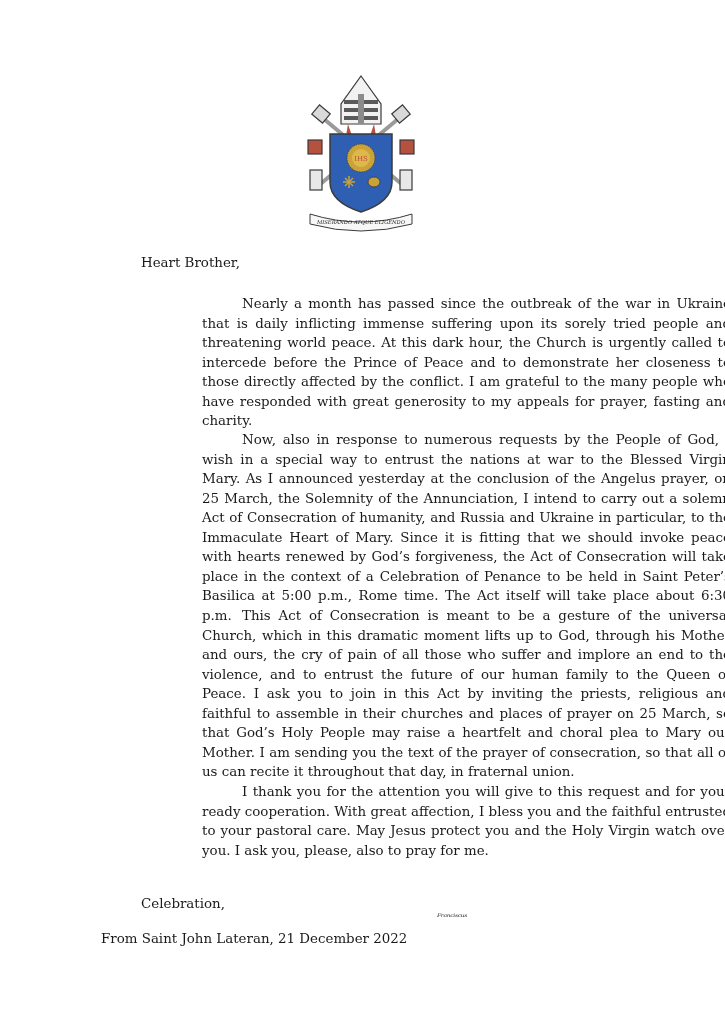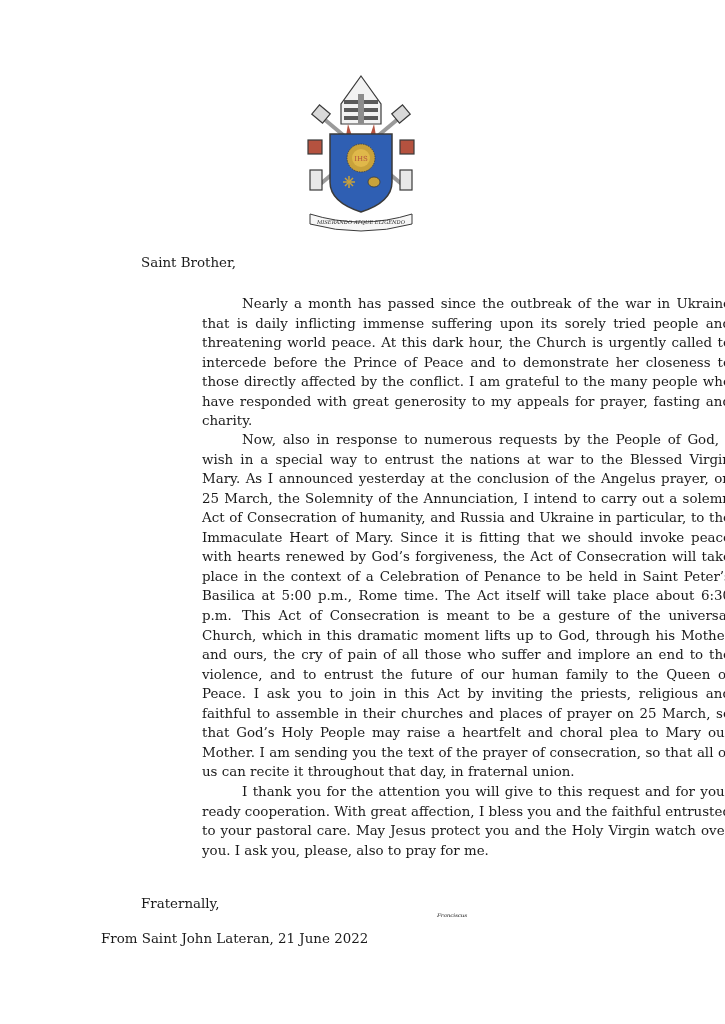--- a/index.html
+++ b/index.html
@@ -60,24 +60,24 @@
 
     <ellipse cx="68" cy="108" rx="6" ry="5" fill="#c9a23a" stroke="#3a3a3a" stroke-width="0.8"></ellipse>
 
     <g>
       <path d="M4 140 Q55 156 106 140 L106 150 Q55 164 4 150 Z" fill="#f7f7f7" stroke="#3a3a3a" stroke-width="1"></path>
       <text x="55" y="150" font-size="5.2" text-anchor="middle" fill="#222" font-family="DejaVu Serif, serif" font-style="italic">MISERANDO ATQUE ELIGENDO</text>
     </g>
   </svg>
 </div>
 
-<div class="salutation">Saint Brother,</div>
+<div class="salutation">Heart Brother,</div>
 
 <div class="letter">
   <p class="para p1">Nearly a month has passed since the outbreak of the war in Ukraine that is daily inflicting immense suffering upon its sorely tried people and threatening world peace.  At this dark hour, the Church is urgently called to intercede before the Prince of Peace and to demonstrate her closeness to those directly affected by the conflict.  I am grateful to the many people who have responded with great generosity to my appeals for prayer, fasting and charity.</p>
   <p class="para p2">Now, also in response to numerous requests by the People of God, I wish in a special way to entrust the nations at war to the Blessed Virgin Mary.  As I announced yesterday at the conclusion of the Angelus prayer, on 25 March, the Solemnity of the Annunciation, I intend to carry out a solemn Act of Consecration of humanity, and Russia and Ukraine in particular, to the Immaculate Heart of Mary.  Since it is fitting that we should invoke peace with hearts renewed by God’s forgiveness, the Act of Consecration will take place in the context of a Celebration of Penance to be held in Saint Peter’s Basilica at 5:00 p.m., Rome time.  The Act itself will take place about 6:30 p.m.</p>
   <p class="para p3">This Act of Consecration is meant to be a gesture of the universal Church, which in this dramatic moment lifts up to God, through his Mother and ours, the cry of pain of all those who suffer and implore an end to the violence, and to entrust the future of our human family to the Queen of Peace.  I ask you to join in this Act by inviting the priests, religious and faithful to assemble in their churches and places of prayer on 25 March, so that God’s Holy People may raise a heartfelt and choral plea to Mary our Mother.  I am sending you the text of the prayer of consecration, so that all of us can recite it throughout that day, in fraternal union.</p>
   <p class="para p4">I thank you for the attention you will give to this request and for your ready cooperation.  With great affection, I bless you and the faithful entrusted to your pastoral care.  May Jesus protect you and the Holy Virgin watch over you.  I ask you, please, also to pray for me.</p>
 </div>
 
-<div class="closing">Fraternally,</div>
+<div class="closing">Celebration,</div>
 <div class="signature">Franciscus</div>
-<div class="dateline">From Saint John Lateran, 21 June 2022</div>
+<div class="dateline">From Saint John Lateran, 21 December 2022</div>
 
 </body></html>

